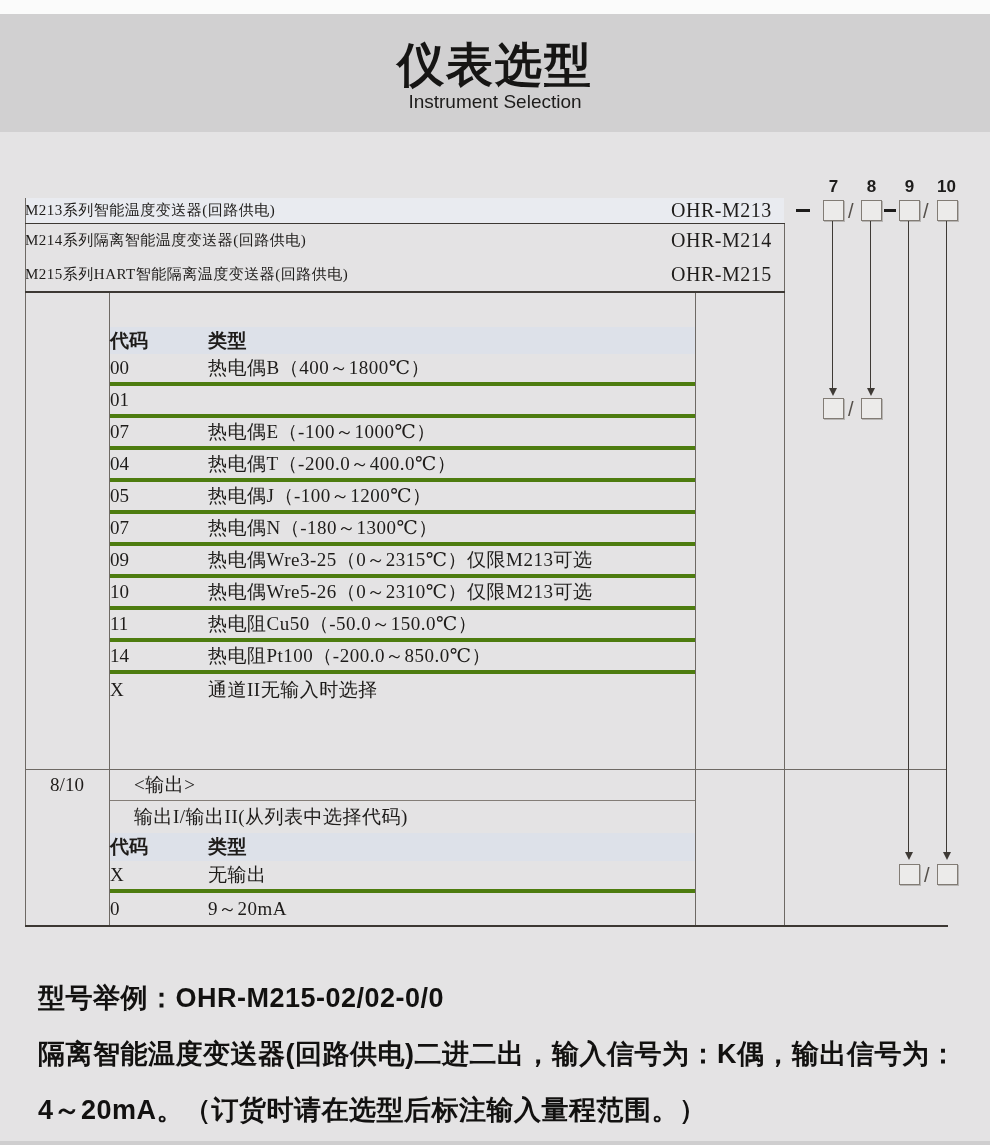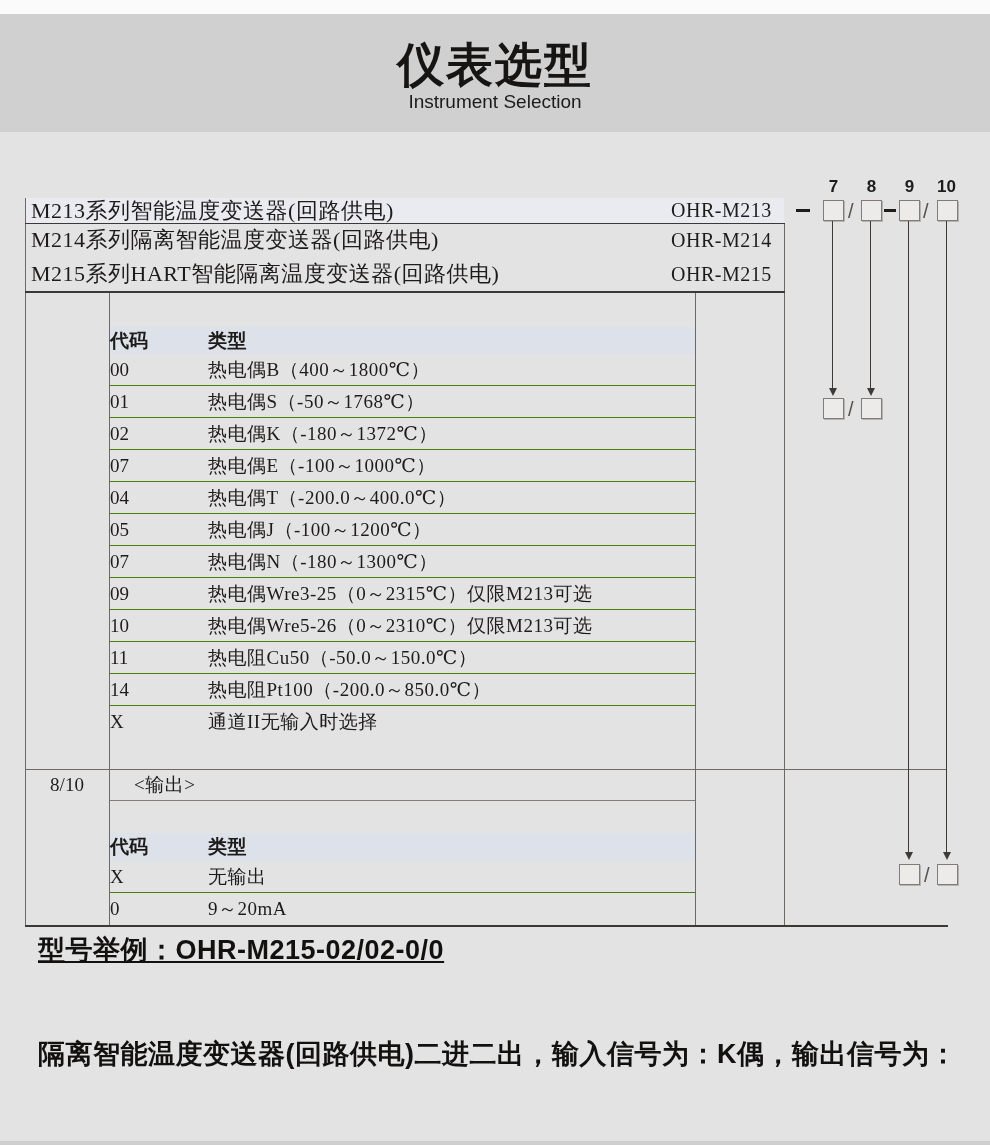--- a/index.html
+++ b/index.html
@@ -15,41 +15,41 @@
     position:absolute;left:0;top:14px;width:990px;height:118px;background:#d1d0d1;
     display:flex;flex-direction:column;align-items:center;justify-content:center;
     font-family:"Liberation Sans","DejaVu Sans",sans-serif;
     text-align:center;
   }
   .title-band h1{margin:6px 0 0 0;font-size:47px;font-weight:bold;color:#161514;letter-spacing:2px;line-height:1.1;}
   .subtitle{font-size:19px;color:#1d1c1b;margin-top:1px;}
 
   
   .prod-row{position:absolute;left:25px;width:759px;display:flex;align-items:center;}
-  .prod-row .pname{font-size:22px;padding-left:6px;flex:1;letter-spacing:.5px;}
+  .prod-row .pname{font-size:15px;padding-left:0;flex:1;letter-spacing:.5px;}
   .prod-row .pmodel{font-size:20px;width:104px;margin-right:9px;letter-spacing:.5px;}
   .prod-1{top:198px;height:25px;background:#e9ebf0;}
   .prod-2{top:223px;height:34px;}
   .prod-3{top:257px;height:34px;}
 
   
   .hline,.vline{position:absolute;background:#6e6964;}
   .hline{height:1px;} .vline{width:1px;}
   .dark{background:#3c3833;}
 
   
   .thead{
     position:absolute;left:110px;width:585px;background:#dde1e9;
     display:flex;align-items:center;font-weight:bold;font-size:19px;
   }
   .thead-1{top:327px;height:27px;}
   .thead-2{top:833px;height:28px;}
   .trow{
     display:flex;align-items:center;height:32px;box-sizing:border-box;
-    border-bottom:1px solid #4d7c0f;font-size:19px;
+    border-bottom:4px solid #4d7c0f;font-size:19px;
   }
   .trow.no-border{border-bottom:none;}
   .code{width:96px;display:inline-block;}
   .type{padding-left:2px;letter-spacing:.5px;}
   .thead .code{font-weight:bold;}
   #input-rows{position:absolute;left:110px;top:354px;width:585px;}
   #output-rows{position:absolute;left:110px;top:861px;width:585px;}
   .outrow{position:absolute;left:110px;width:585px;display:flex;align-items:center;font-size:19px;box-sizing:border-box;}
   .outrow .indent{padding-left:24px;letter-spacing:.5px;}
   .out-title{top:770px;height:31px;border-bottom:1px solid #837d77;}
@@ -79,21 +79,21 @@
     border-left:4px solid transparent;border-right:4px solid transparent;
     border-top:8px solid #3e3a35;
   }
 
   
   .example-line{
     position:absolute;left:38px;width:930px;height:34px;
     font-family:"Liberation Sans","DejaVu Sans",sans-serif;
     font-weight:bold;font-size:27px;color:#121110;letter-spacing:.5px;
   }
-  .ex1{top:932px;text-decoration:underline;} .ex2{top:1036px;} .ex3{top:1092px;}
+  .ex1{top:980px;} .ex2{top:1036px;} .ex3{top:1092px;}
 </style>
 </head>
 <body>
 
 <div class="page">
 
   <div class="top-strip"></div>
 
   <div class="title-band">
     <h1>仪表选型</h1>
@@ -126,25 +126,20 @@
     <span class="code">代码</span>
     <span class="type">类型</span>
   </div>
   <div id="input-rows">
       <div class="trow">
         <span class="code">00</span>
         <span class="type">热电偶B（400～1800℃）</span>
       </div>
       <div class="trow">
         <span class="code">01</span>
-        <span class="type">热电偶S（-50～1768℃）</span>
-      </div>
-      <div class="trow">
-        <span class="code">02</span>
-        <span class="type">热电偶K（-180～1372℃）</span>
       </div>
       <div class="trow">
         <span class="code">07</span>
         <span class="type">热电偶E（-100～1000℃）</span>
       </div>
       <div class="trow">
         <span class="code">04</span>
         <span class="type">热电偶T（-200.0～400.0℃）</span>
       </div>
       <div class="trow">
@@ -173,20 +168,23 @@
       </div>
       <div class="trow no-border">
         <span class="code">X</span>
         <span class="type">通道II无输入时选择</span>
       </div>
     </div>
 
   <div class="pos-cell">8/10</div>
   <div class="outrow out-title">
     <span class="indent">&lt;输出&gt;</span>
+  </div>
+  <div class="outrow out-note">
+    <span class="indent">输出I/输出II(从列表中选择代码)</span>
   </div>
   <div class="thead thead-2">
     <span class="code">代码</span>
     <span class="type">类型</span>
   </div>
   <div id="output-rows">
       <div class="trow">
         <span class="code">X</span>
         <span class="type">无输出</span>
       </div>
@@ -221,15 +219,16 @@
   <div class="dline" style="left:908px;top:221px;height:631px;"></div>
   <div class="dline" style="left:946px;top:221px;height:631px;"></div>
   <div class="arrow-down" style="left:905px;top:852px;"></div>
   <div class="arrow-down" style="left:943px;top:852px;"></div>
   <div class="obox" style="left:899px;top:864px;"></div>
   <div class="slash" style="left:924px;top:864px;">/</div>
   <div class="obox" style="left:937px;top:864px;"></div>
 
   <div class="example-line ex1">型号举例：OHR-M215-02/02-0/0</div>
   <div class="example-line ex2">隔离智能温度变送器(回路供电)二进二出，输入信号为：K偶，输出信号为：</div>
+  <div class="example-line ex3">4～20mA。（订货时请在选型后标注输入量程范围。）</div>
 
   <div class="bottom-strip"></div>
 </div>
 
 </body></html>

